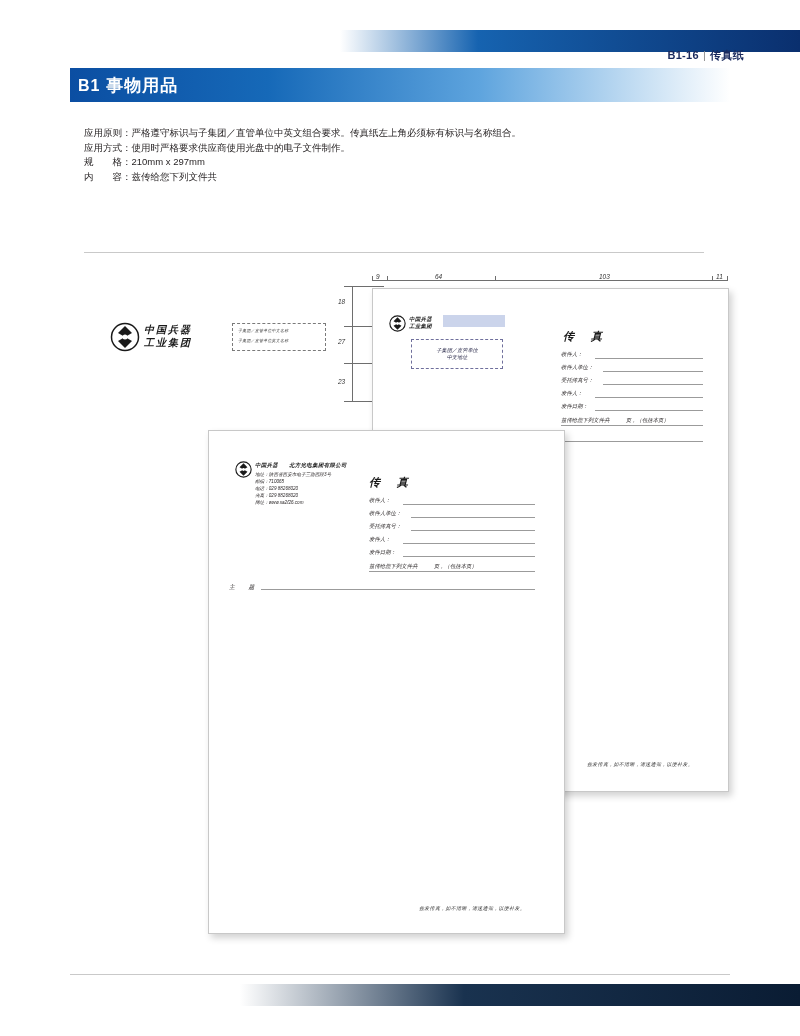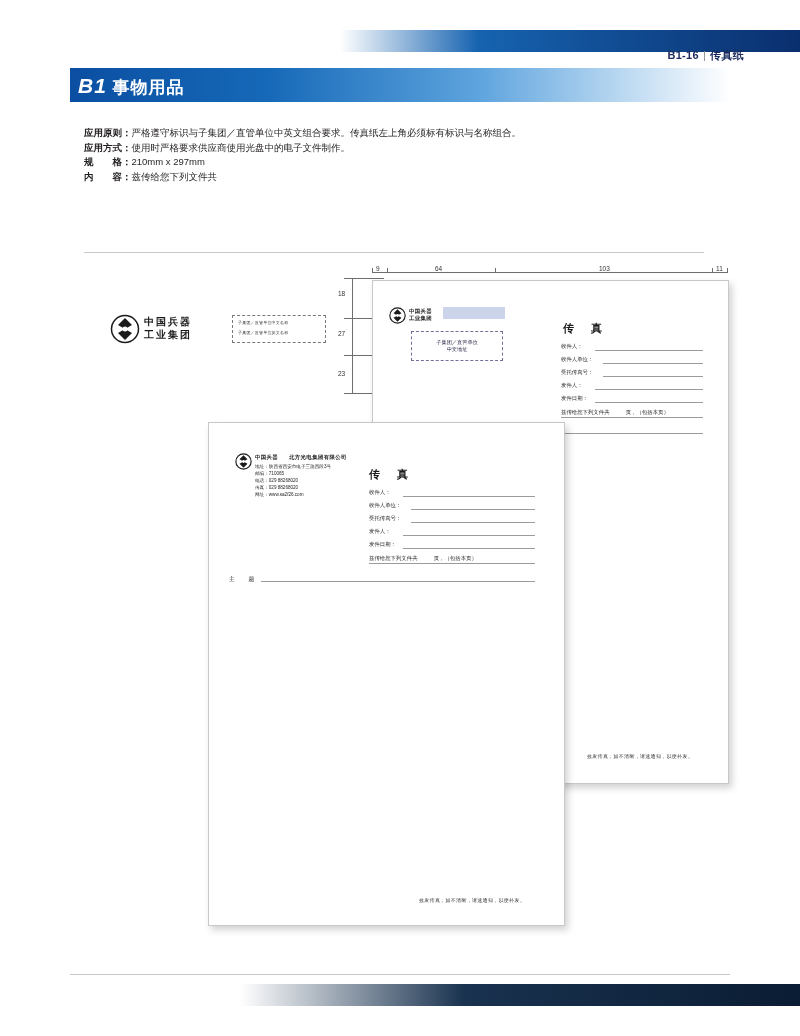--- a/index.html
+++ b/index.html
@@ -30,32 +30,32 @@
   .hdr-label .sep{color:#8a8a8a;font-weight:normal;margin:0 4px;}
 
   .title-band{
     position:absolute;left:70px;top:68px;width:660px;height:34px;
     background:linear-gradient(to right,#0b4ea2 0%,#1669b8 30%,#5ea4de 62%,#ffffff 100%);
   }
   .title-text{
     position:absolute;left:78px;top:74px;
     font-size:17px;font-weight:bold;color:#ffffff;letter-spacing:1px;
   }
-  .title-text .code{font-size:21px;font-style:italic;}
+  .title-text .code{font-size:16px;}
 
   
   .specs{position:absolute;left:84px;top:126px;width:620px;}
   .spec-line{font-size:9.5px;line-height:14.5px;color:#231f20;white-space:nowrap;}
-  .spec-line .k{font-weight:bold;margin-top:34px;}
+  .spec-line .k{font-weight:normal;margin-top:34px;}
   .rule{
     position:absolute;left:84px;top:252px;width:620px;height:1px;background:#c9c9c9;
   }
 
   
-  .art{position:absolute;left:0;top:250px;width:724px;height:700px;}
+  .art{position:absolute;left:0;top:258px;width:724px;height:700px;font-style:italic;}
 
   
   .dim-h{position:absolute;height:1px;background:#6e6e6e;}
   .dim-v{position:absolute;width:1px;background:#6e6e6e;}
   .dim-txt{position:absolute;font-size:6.5px;color:#333;background:#fff;padding:0 2px;}
   .tick{position:absolute;width:1px;height:5px;background:#6e6e6e;}
 
   
   .logo-sample{position:absolute;left:110px;top:62px;width:215px;height:36px;}
   .logo-mark{position:absolute;left:0;top:2px;width:30px;height:30px;}

